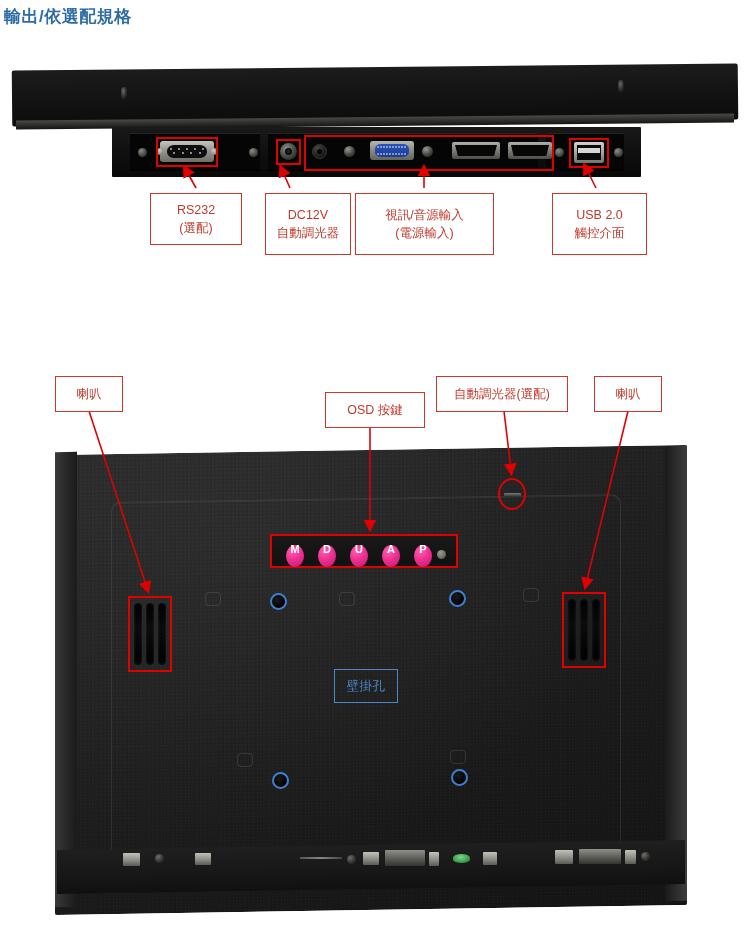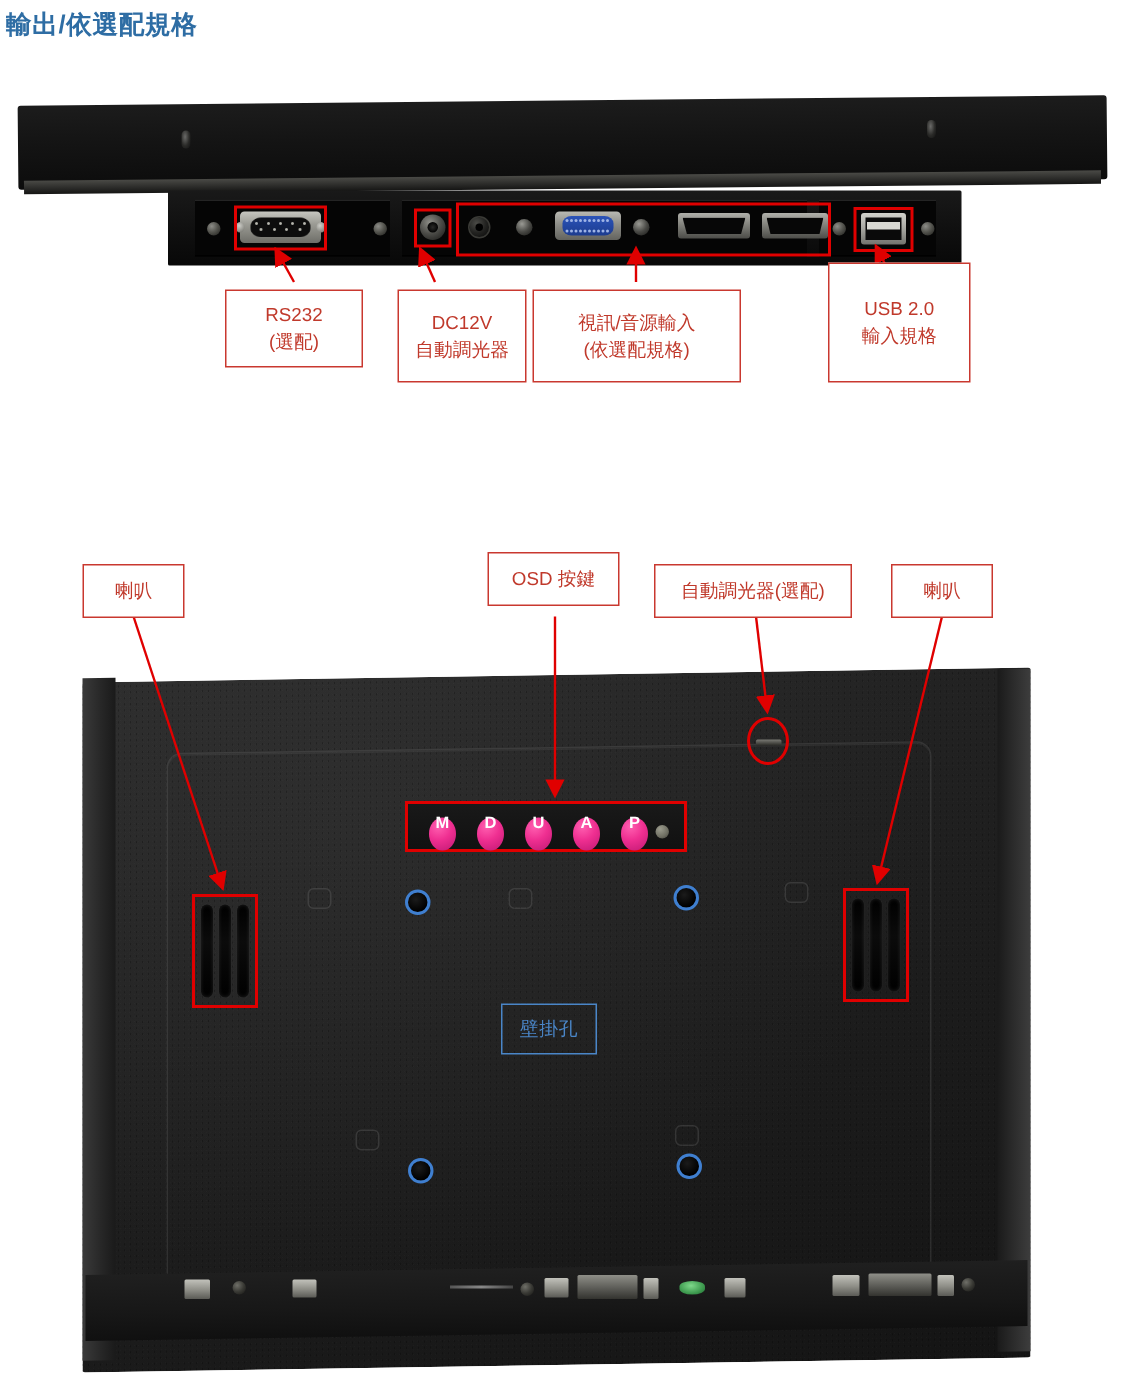--- a/index.html
+++ b/index.html
@@ -530,26 +530,26 @@
   <span class="l2">(選配)</span>
 </div>
 
 <div class="label-box" style="left:265px;top:193px;width:86px;height:62px">
   <span class="l1">DC12V</span>
   <span class="l2">自動調光器</span>
 </div>
 
 <div class="label-box" style="left:355px;top:193px;width:139px;height:62px">
   <span class="l1">視訊/音源輸入</span>
-  <span class="l2">(依選配規格)</span>
-</div>
-
-<div class="label-box" style="left:552px;top:175px;width:95px;height:80px">
+  <span class="l2">(電源輸入)</span>
+</div>
+
+<div class="label-box" style="left:552px;top:193px;width:95px;height:62px">
   <span class="l1">USB 2.0</span>
-  <span class="l2">輸入規格</span>
+  <span class="l2">觸控介面</span>
 </div>
 
 <div id="back-photo">
   <div class="mon-body"></div>
   <div class="mon-rim-left"></div>
   <div class="mon-rim-right"></div>
   <div class="mon-inner"></div>
   <div class="mon-bottom-strip"></div>
 
   <div class="bport" style="left:68px;top:413px;width:17px;height:13px"></div>
@@ -628,21 +628,21 @@
 
   <line x1="504" y1="411" x2="511" y2="470" stroke="#e00000" stroke-width="1.6" marker-end="url(#ah2)"></line>
 
   <line x1="628" y1="411" x2="586" y2="584" stroke="#e00000" stroke-width="1.6" marker-end="url(#ah2)"></line>
 </svg>
 
 <div class="label-box" style="left:55px;top:376px;width:68px;height:36px">
   <span>喇叭</span>
 </div>
 
-<div class="label-box" style="left:325px;top:368px;width:88px;height:36px">
+<div class="label-box" style="left:325px;top:392px;width:100px;height:36px">
   <span>OSD 按鍵</span>
 </div>
 
 <div class="label-box" style="left:436px;top:376px;width:132px;height:36px">
   <span>自動調光器(選配)</span>
 </div>
 
 <div class="label-box" style="left:594px;top:376px;width:68px;height:36px">
   <span>喇叭</span>
 </div>

